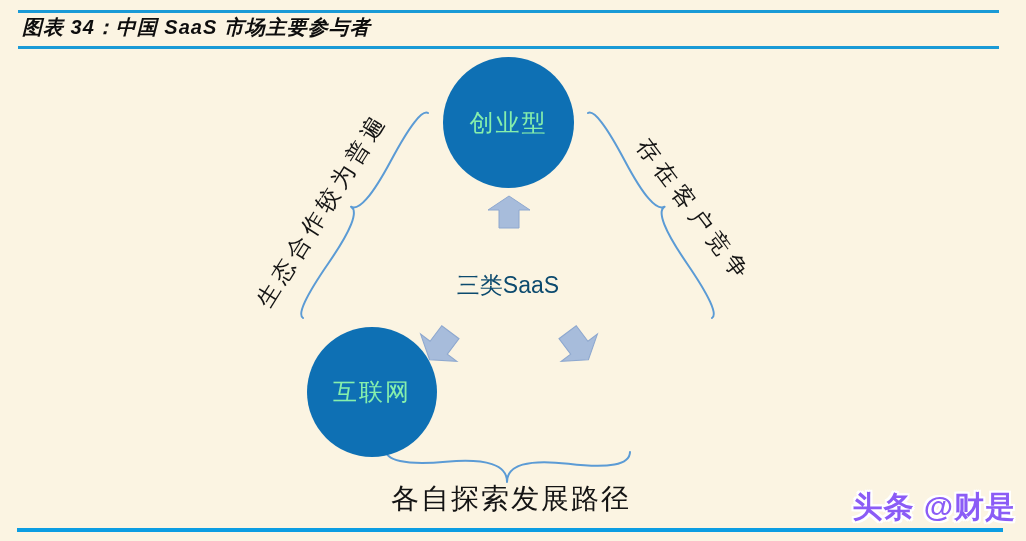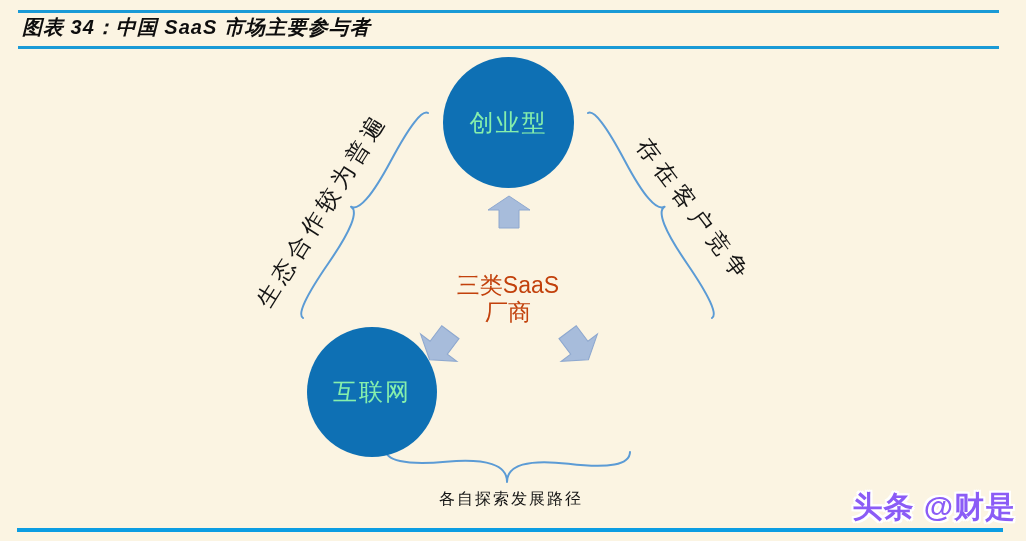--- a/index.html
+++ b/index.html
@@ -23,37 +23,37 @@
     position:absolute;border-radius:50%;
     background:#0e70b4;
     display:flex;align-items:center;justify-content:center;
     color:#86efac;font-size:24px;letter-spacing:2px;
   }
   .node.top{left:443px;top:57px;width:131px;height:131px;}
   .node.bl{left:307px;top:327px;width:130px;height:130px;}
   .node.br{left:595px;top:327px;width:130px;height:130px;}
   .center-label{
     position:absolute;left:408px;top:272px;width:200px;
-    text-align:center;color:#c2410c;font-size:23px;line-height:27px;
+    text-align:center;color:#0c4a6e;font-size:23px;line-height:27px;
     font-weight:500;
   }
   .edge-label{
     position:absolute;white-space:nowrap;color:#141414;
     font-size:23px;font-weight:500;
   }
   .edge-label.left{
     left:322px;top:210px;letter-spacing:5px;
     transform:translate(-50%,-50%) rotate(-58deg);
   }
   .edge-label.right{
     left:694px;top:211px;letter-spacing:6px;
     transform:translate(-50%,-50%) rotate(53deg);
   }
   .edge-label.bottom{
-    left:511px;top:499px;letter-spacing:2px;font-size:16px;
+    left:511px;top:499px;letter-spacing:2px;font-size:28px;
     transform:translate(-50%,-50%);
   }
   
   .footer-rule{position:absolute;left:17px;top:528px;width:986px;height:4px;background:#0c9de2;}
   .watermark{
     position:absolute;right:10px;top:487px;
     font-size:30px;font-weight:bold;color:#8b5cf6;letter-spacing:1px;
     text-shadow:-2px -2px 0 #fff,2px -2px 0 #fff,-2px 2px 0 #fff,2px 2px 0 #fff,
                  0 -2px 0 #fff,0 2px 0 #fff,-2px 0 0 #fff,2px 0 0 #fff;
   }
@@ -82,21 +82,20 @@
 
   <div class="node top">
     <span>创业型</span>
   </div>
   <div class="node bl">
     <span>互联网</span>
   </div>
 
   <div class="center-label">
     <div>三类SaaS</div>
-    <div>厂商</div>
   </div>
 
   <div class="edge-label left">生态合作较为普遍</div>
   <div class="edge-label right">存在客户竞争</div>
   <div class="edge-label bottom">各自探索发展路径</div>
 
   <div class="watermark">头条 @财是</div>
   <div class="footer-rule"></div>
 
 </div>

